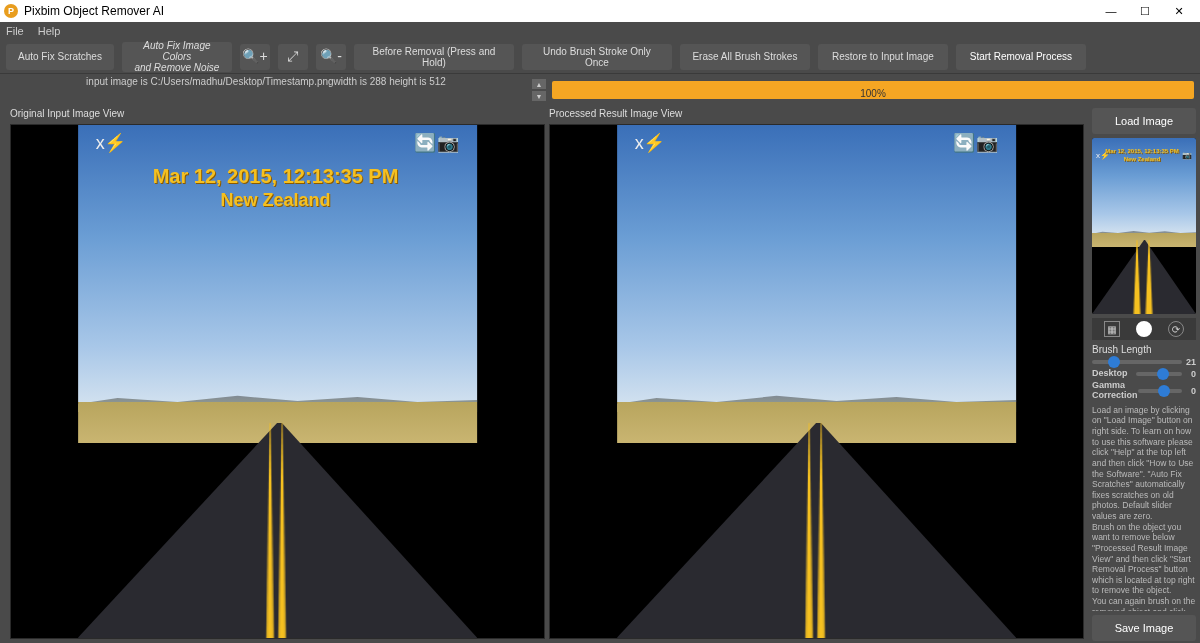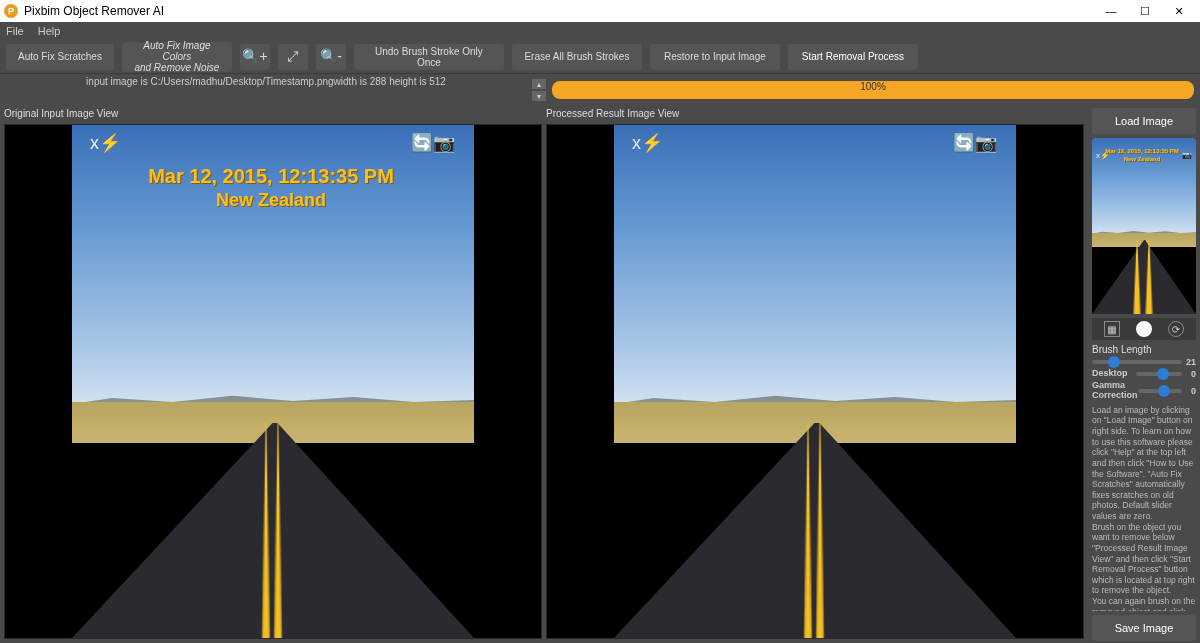--- a/index.html
+++ b/index.html
@@ -16,23 +16,23 @@
 .btn { background: #555; color: #ddd; border: none; border-radius: 3px; padding: 4px 12px; font-size: 10px; height: 26px; display:flex; align-items:center; justify-content:center; line-height:1.1; text-align:center;}
 .btn.tall { height: 30px; }
 .btn.icon { width: 30px; padding: 0; font-size: 14px; }
 .btn.primary { color: #fff; font-weight:500;}
 
 .statusrow { height: 32px; background: #4a4a4a; display: flex; align-items: stretch; padding: 2px 6px; gap: 6px; }
 .statusrow .info { flex: 0 0 520px; font-size: 10px; color: #ccc; display:flex;flex-direction:row;justify-content:center;line-height:1.2;}
 .statusrow .toggle { width: 14px; display:flex;flex-direction:column;justify-content:center;gap:2px;}
 .statusrow .toggle .t { height: 10px; background:#666; font-size:7px;display:flex;align-items:center;justify-content:center;}
 .statusrow .progress { flex: 1; display:flex;align-items:center;}
-.progressbar { flex:1; height: 18px; background: #f5a623; border-radius: 8px; display:flex;align-items:flex-start;justify-content:center; color:#333; font-size:10px;}
-
-.main { display: flex; height: 537px; }
+.progressbar { flex:1; height: 18px; background: #f5a623; border-radius: 2px; display:flex;align-items:flex-end;justify-content:center; color:#333; font-size:10px;}
+
+.main { display: flex; height: 537px; padding-left: 6px; }
 .views { flex: 1; display: flex; gap: 4px; padding: 0 4px 4px 4px;}
 .view { flex: 1; display: flex; flex-direction: column; background: #4a4a4a;  }
 .view-label { height: 18px; font-size: 10px; color: #ddd; padding: 2px 0; font-weight:500;}
 .view-canvas { flex: 1; background: #000; position: relative; overflow: hidden; border:1px solid #2a2a2a;}
 
 .road-img { position:absolute; left:50%; transform:translateX(-50%); top:0; width: 75%; height:100%;}
 .sky { position:absolute; top:0;left:0;right:0;height:54%; background: linear-gradient(to bottom, #3a6fb8 0%, #6a9dd4 40%, #a8c7e8 80%, #d0e0ef 100%);}
 .mountains { position:absolute; top:52%; left:0; right:0; height:4%; background: linear-gradient(to bottom, #7a8494 0%, #9da590 100%); clip-path: polygon(0 60%, 10% 30%, 25% 50%, 40% 20%, 55% 45%, 70% 25%, 85% 50%, 100% 40%, 100% 100%, 0 100%);}
 .grass { position:absolute; top:54%; left:0; right:0; height:8%; background: linear-gradient(to bottom, #b8a55e 0%, #c9b571 100%);}
 .road { position:absolute; top:58%; left:0; right:0; bottom:0; background:#2a2a30; clip-path: polygon(50% 0, 51% 0, 100% 100%, 0 100%);}
@@ -90,20 +90,21 @@
 and Remove Noise</button>
   <button class="btn icon">
       <span>🔍+</span>
     </button>
   <button class="btn icon">
       <span>⤢</span>
     </button>
   <button class="btn icon">
       <span>🔍-</span>
     </button>
+  <button class="btn" style="width:160px;">Before Removal (Press and Hold)</button>
   <button class="btn" style="width:150px;">Undo Brush Stroke Only Once</button>
   <button class="btn" style="width:130px;">Erase All Brush Strokes</button>
   <button class="btn" style="width:130px;">Restore to Input Image</button>
   <button class="btn primary" style="width:130px;">Start Removal Process</button>
 </div>
 
 <div class="statusrow">
   <div class="info">
     <span>input image is C:/Users/madhu/Desktop/Timestamp.png</span>
     <span>width is 288 height is 512</span>

